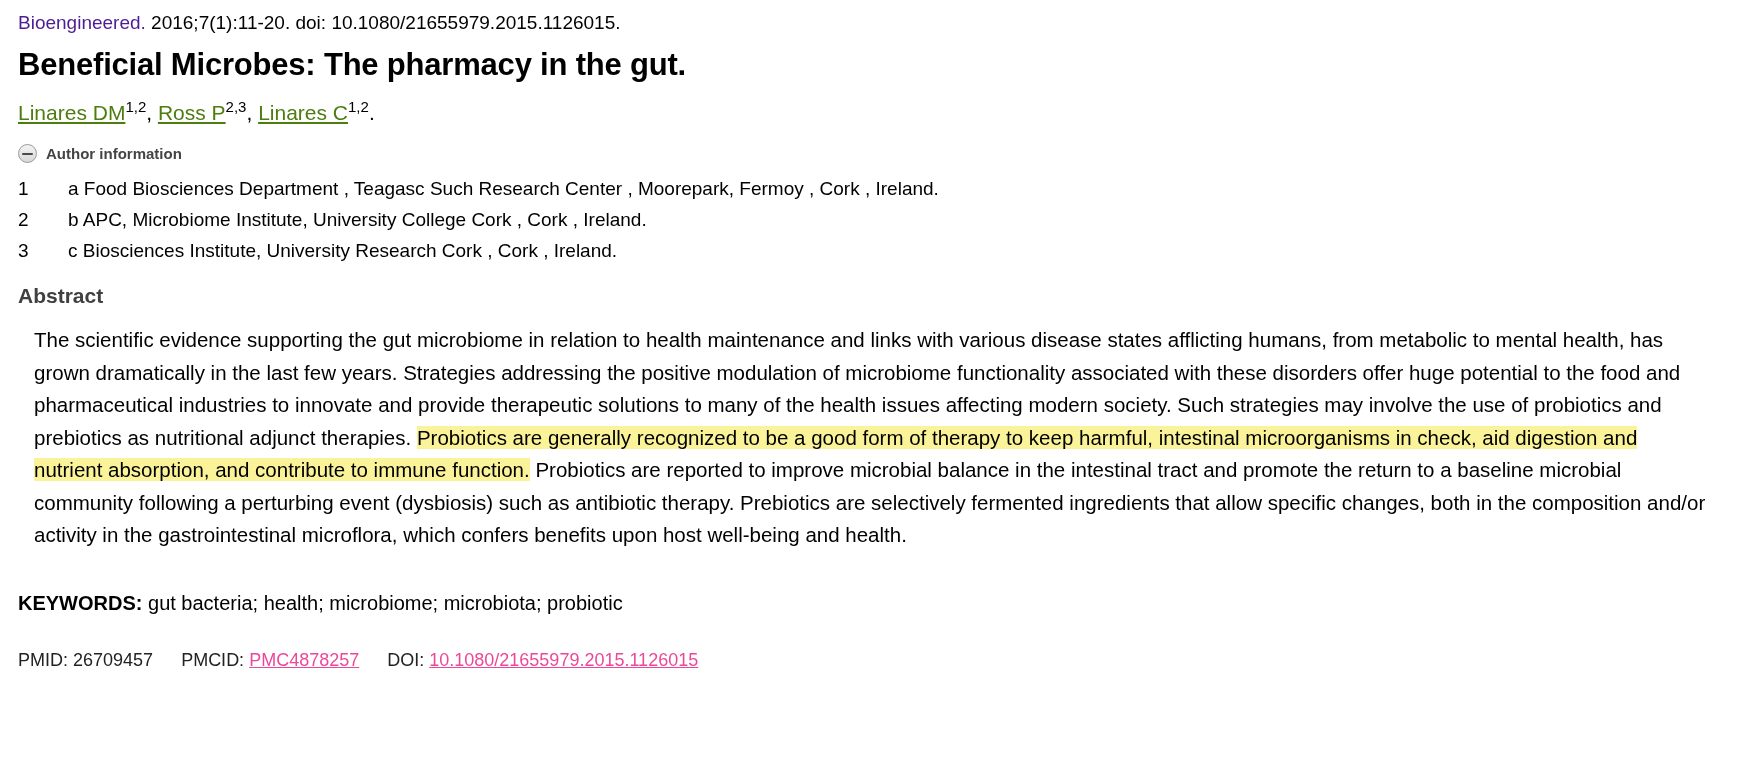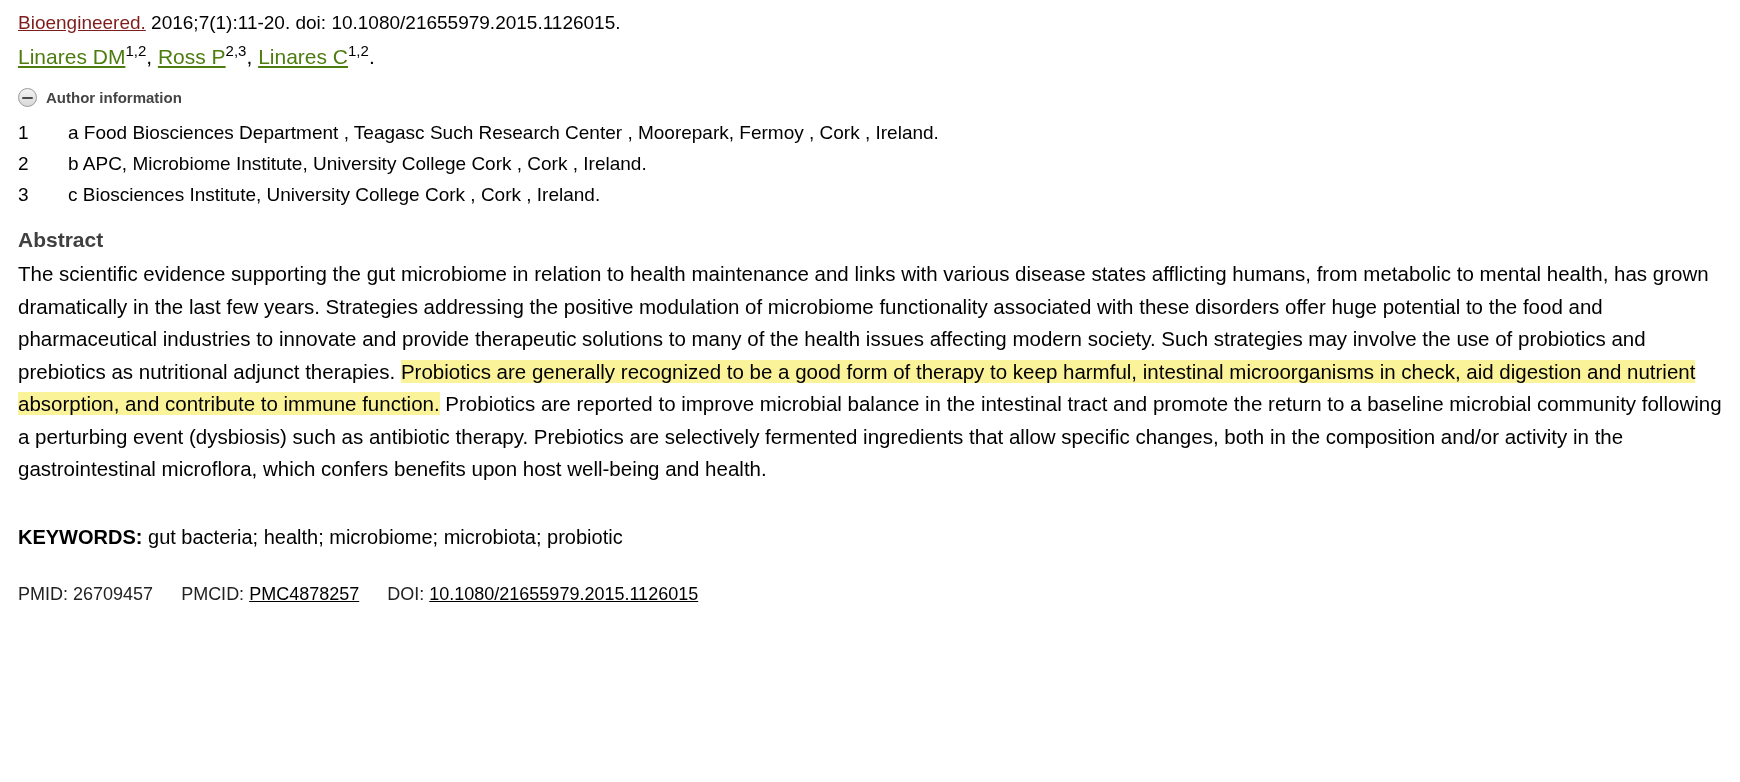--- a/index.html
+++ b/index.html
@@ -20,22 +20,21 @@
   }
 
   
   .cit {
     font-size: 19px;
     line-height: 26px;
     color: #000;
     margin: 0 0 6px 0;
   }
   .cit .journal {
-    text-decoration: underline;
-    color: #7f1d1d;
+    color: #4c1d95;
     cursor: pointer;
   }
 
   
   .title {
     font-size: 31px;
     font-weight: bold;
     line-height: 38px;
     margin: 10px 0 14px 0;
     letter-spacing: -0.2px;
@@ -114,21 +113,21 @@
   .abstract-head {
     font-size: 21px;
     font-weight: bold;
     color: #404040;
     margin: 18px 0 6px 0;
   }
   .abstract-body {
     font-size: 20.5px;
     line-height: 32.5px;
     text-align: left;
-    margin: 0;
+    margin: 16px;
     max-width: 1706px;
   }
   .hl {
     background: #fbf39a;
   }
 
   
   .keywords {
     font-size: 20px;
     line-height: 30px;
@@ -140,34 +139,35 @@
 
   
   .ids {
     font-size: 18px;
     line-height: 28px;
     color: #222;
     margin: 28px 0 0 0;
   }
   .ids .seg { margin-right: 28px; }
   .ids a {
-    color: #000000;
+    color: #ec4899;
     text-decoration: underline;
     cursor: pointer;
   }
 </style>
 </head>
 <body>
 
 <div class="page">
 
   <div class="cit">
     <span class="journal">Bioengineered.</span><span> 2016;7(1):11-20. doi: 10.1080/21655979.2015.1126015.</span>
   </div>
 
+  <h1 class="title">Beneficial Microbes: The pharmacy in the gut.</h1>
 
   <div class="authors">
     <a>Linares DM</a><sup>1,2</sup><span>, </span><a>Ross P</a><sup>2,3</sup><span>, </span><a>Linares C</a><sup>1,2</sup><span>.</span>
   </div>
 
   <div class="auth-info-head">
     <span class="toggle-icon"></span>
     <span class="auth-info-title">Author information</span>
   </div>
 
@@ -175,21 +175,21 @@
     <div class="affil-row">
       <span class="affil-num">1</span>
       <span class="affil-text">a Food Biosciences Department , Teagasc Such Research Center , Moorepark, Fermoy , Cork , Ireland.</span>
     </div>
     <div class="affil-row">
       <span class="affil-num">2</span>
       <span class="affil-text">b APC, Microbiome Institute, University College Cork , Cork , Ireland.</span>
     </div>
     <div class="affil-row">
       <span class="affil-num">3</span>
-      <span class="affil-text">c Biosciences Institute, University College Cork , Cork , Ireland.</span>
+      <span class="affil-text">c Biosciences Institute, University Research Cork , Cork , Ireland.</span>
     </div>
   </div>
 
   <div class="abstract-head">Abstract</div>
 
   <p class="abstract-body"><span>The scientific evidence supporting the gut microbiome in relation to health maintenance and links with various disease states afflicting humans, from metabolic to mental health, has grown dramatically in the last few years. Strategies addressing the positive modulation of microbiome functionality associated with these disorders offer huge potential to the food and pharmaceutical industries to innovate and provide therapeutic solutions to many of the health issues affecting modern society. Such strategies may involve the use of probiotics and prebiotics as nutritional adjunct therapies. </span><span class="hl">Probiotics are generally recognized to be a good form of therapy to keep harmful, intestinal microorganisms in check, aid digestion and nutrient absorption, and contribute to immune function.</span><span> Probiotics are reported to improve microbial balance in the intestinal tract and promote the return to a baseline microbial community following a perturbing event (dysbiosis) such as antibiotic therapy. Prebiotics are selectively fermented ingredients that allow specific changes, both in the composition and/or activity in the gastrointestinal microflora, which confers benefits upon host well-being and health.</span></p>
 
   <div class="keywords">
     <span class="kw-label">KEYWORDS:</span><span> gut bacteria; health; microbiome; microbiota; probiotic</span>
   </div>

